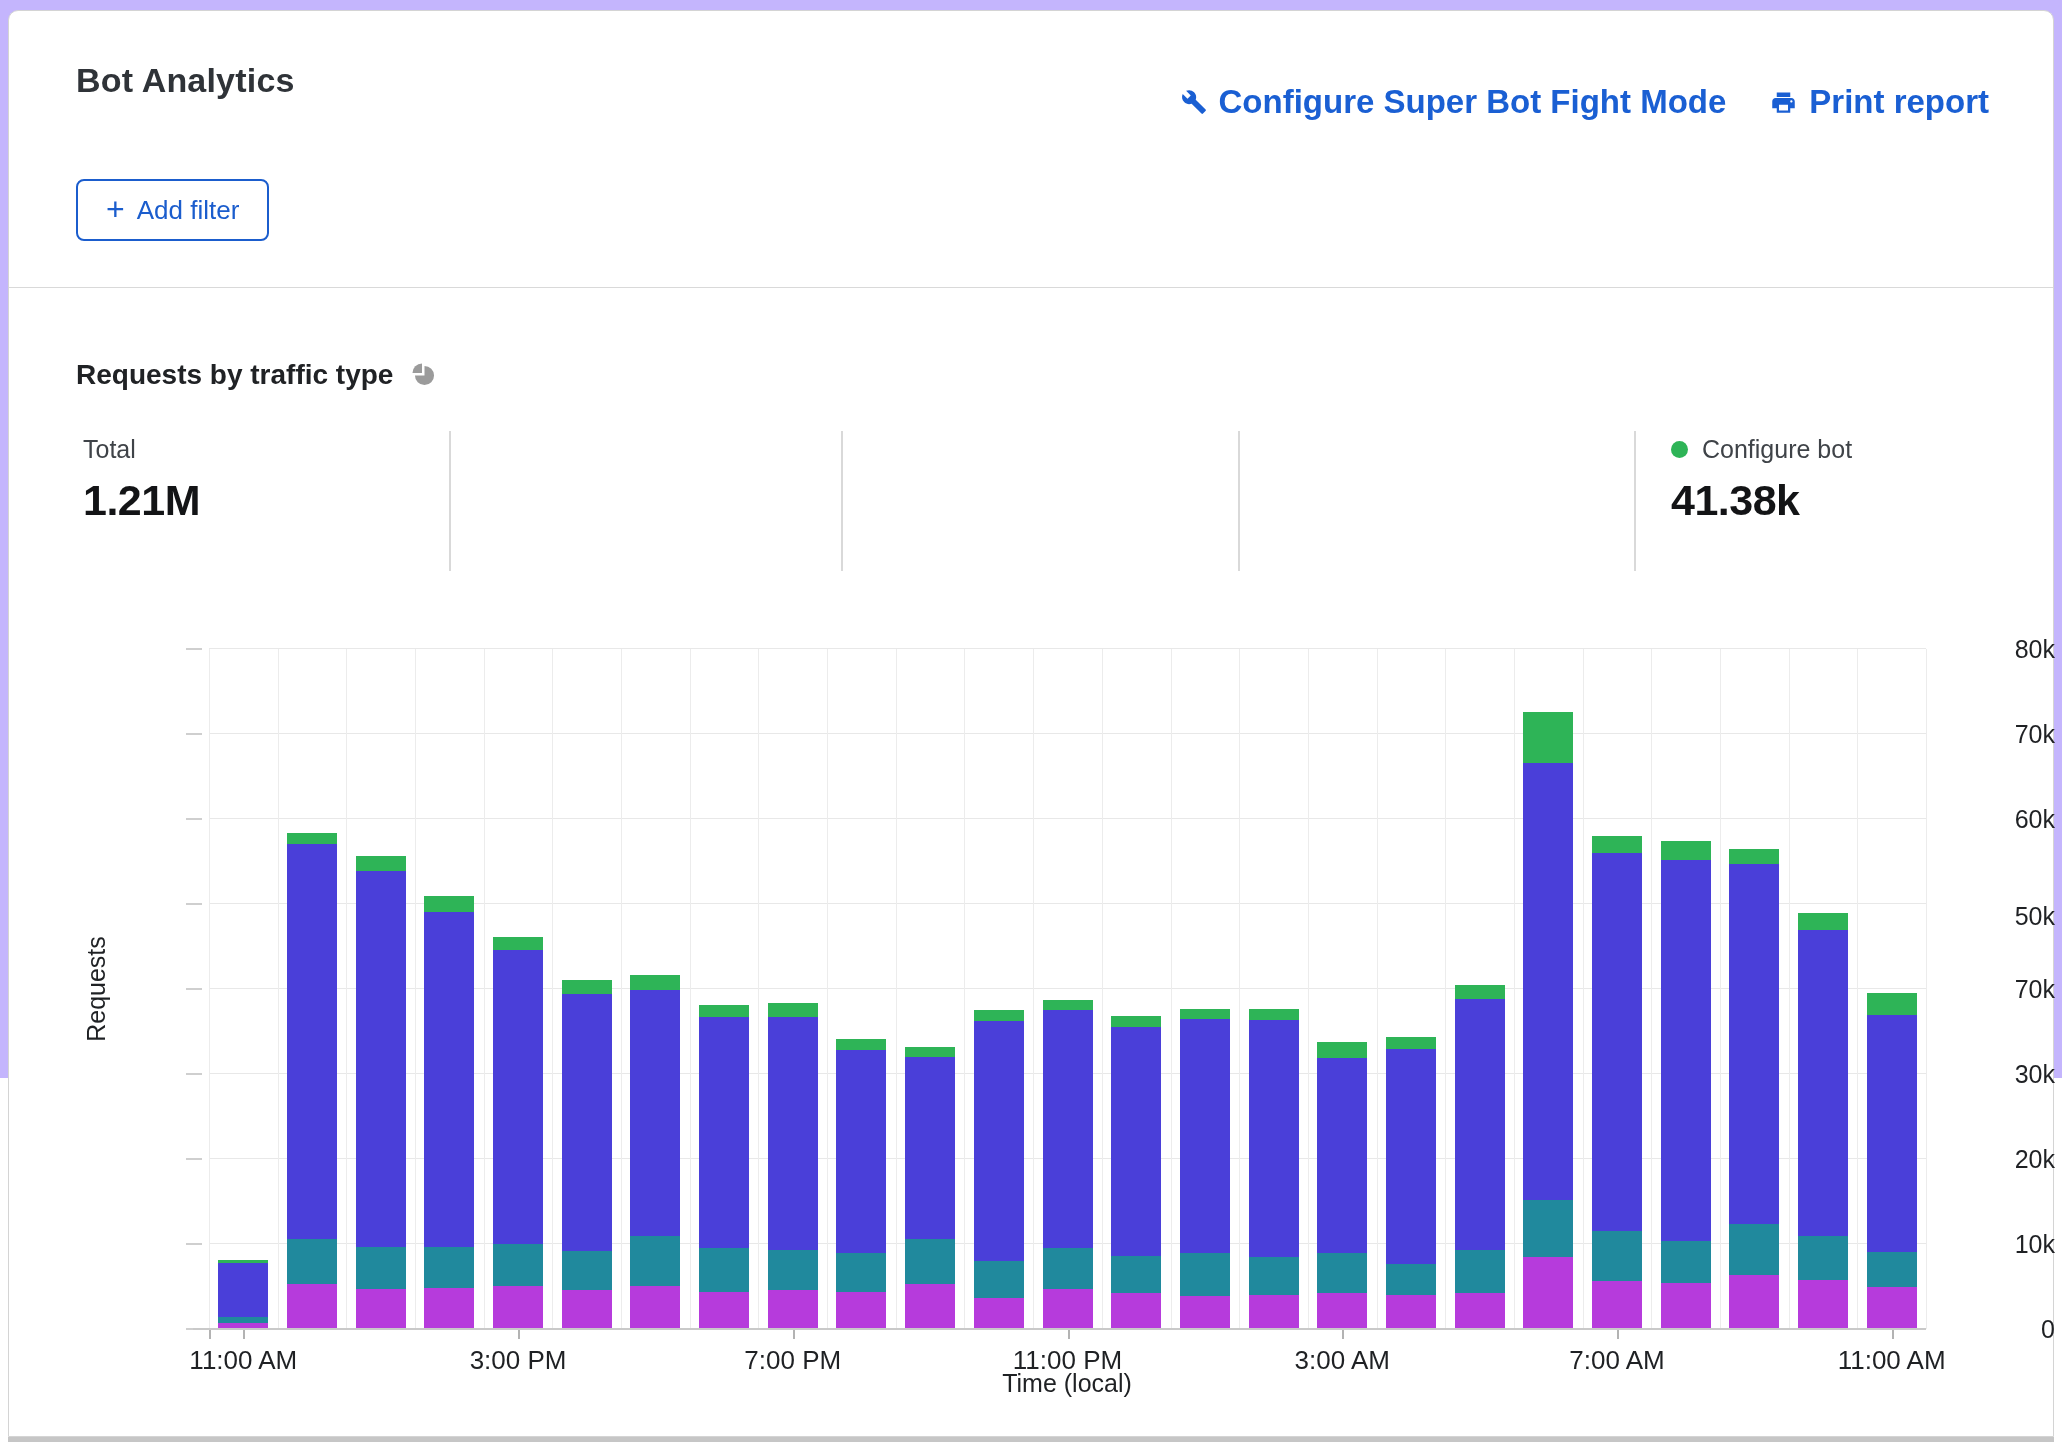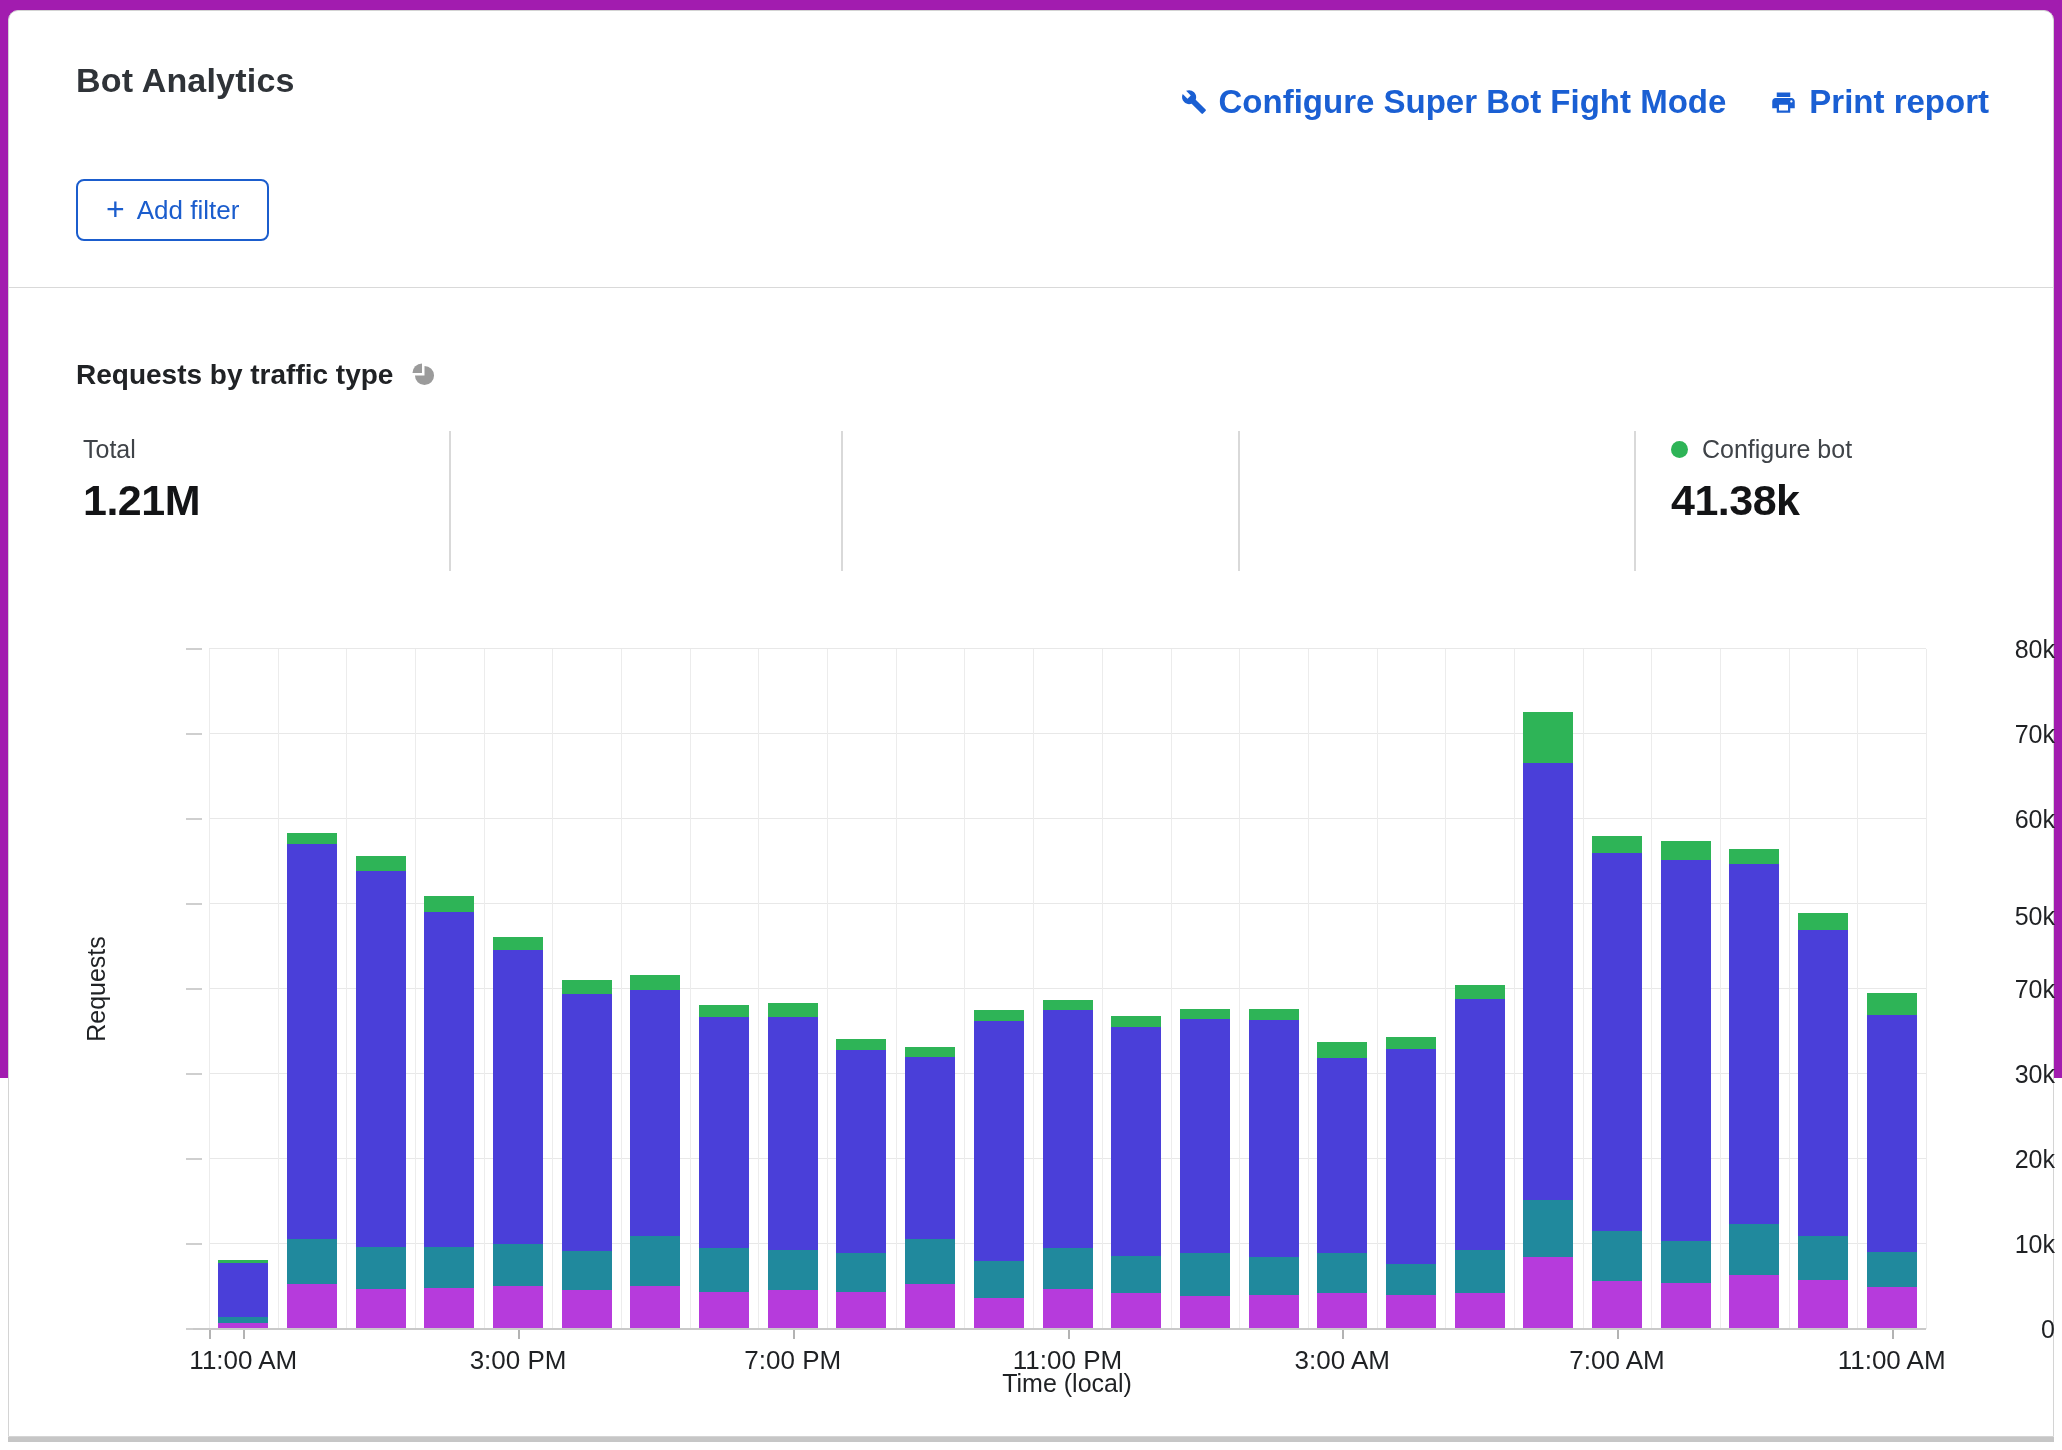--- a/index.html
+++ b/index.html
@@ -1,18 +1,18 @@
 <!DOCTYPE html>
 <html><head>
 <meta charset="utf-8">
 <style>
   * { margin:0; padding:0; box-sizing:border-box; }
   html,body { width:2062px; height:1450px; background:#fff; overflow:hidden;
     font-family:"Liberation Sans", sans-serif; }
-  .page { position:relative; width:2062px; height:1078px; background:#a21caf; }
+  .page { position:relative; width:2062px; height:1078px; background:#c4b5fd; }
 
   .card { position:absolute; left:8px; top:10px; width:2046px; height:1427px;
     background:#fff; border:1px solid #d4d4d4; border-radius:10px 10px 0 0; }
 
   
   .card-header { position:absolute; left:0; top:0; width:100%; height:277px;
     border-bottom:1px solid #d9d9d9; }
   .page-title { position:absolute; left:67px; top:50px; font-size:34px; font-weight:700;
     color:#2f3338; letter-spacing:0.2px; }
   .header-links { position:absolute; top:72px; right:64px; display:flex; gap:44px;

